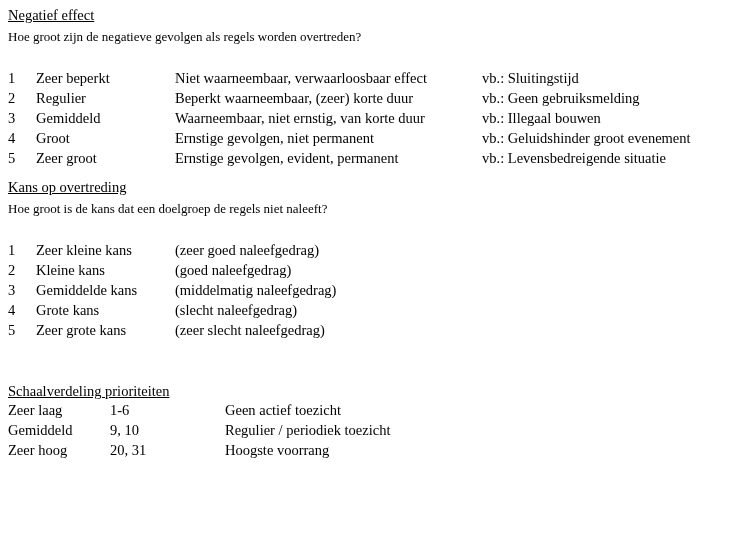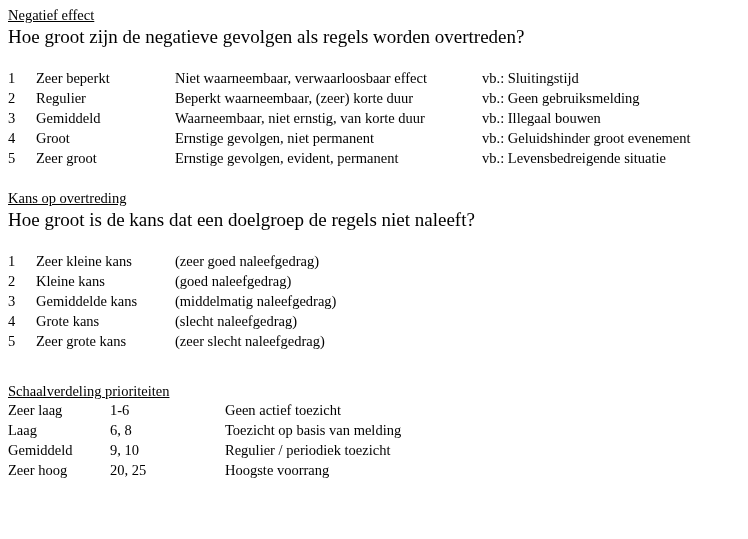--- a/index.html
+++ b/index.html
@@ -28,21 +28,21 @@
   }
   .heading {
     font-family: "Liberation Serif", serif;
     font-size: 14.5px;
     text-decoration: underline;
     line-height: 18px;
     white-space: nowrap;
   }
   .subheading {
     font-family: "Liberation Serif", serif;
-    font-size: 19px;
+    font-size: 13px;
     line-height: 18px;
     white-space: nowrap;
     margin-top: 4px;
   }
   table.rows {
     border-collapse: collapse;
     font-family: "Liberation Serif", serif;
     font-size: 14.5px;
   }
   table.rows td {
@@ -60,21 +60,21 @@
   .s2 td.c0 { width: 28px; }
   .s2 td.c1 { width: 139px; }
   .s2 td.c2 { width: auto; }
   
   .s3 td.c0 { width: 102px; }
   .s3 td.c1 { width: 115px; }
   .s3 td.c2 { width: auto; }
 
   #sec-negatief { top: 6px; }
   #sec-negatief .list { margin-top: 22px; }
-  #sec-kans { top: 189px; }
+  #sec-kans { top: 178px; }
   #sec-kans .list { margin-top: 22px; }
   #sec-schaal { top: 382px; }
   #sec-schaal .list { }
 </style>
 </head>
 <body>
 
 <div class="page">
 
   <div class="section" id="sec-negatief">
@@ -153,31 +153,26 @@
   <div class="section" id="sec-schaal">
     <div class="heading">Schaalverdeling prioriteiten</div>
     <table class="rows s3 list">
       <tbody>
         <tr>
           <td class="c0">Zeer laag</td>
           <td class="c1">1-6</td>
           <td class="c2">Geen actief toezicht</td>
         </tr>
         <tr>
-          <td class="c0">Laag</td>
-          <td class="c1">6, 8</td>
-          <td class="c2">Toezicht op basis van melding</td>
-        </tr>
-        <tr>
           <td class="c0">Gemiddeld</td>
           <td class="c1">9, 10</td>
           <td class="c2">Regulier / periodiek toezicht</td>
         </tr>
         <tr>
           <td class="c0">Zeer hoog</td>
-          <td class="c1">20, 25</td>
+          <td class="c1">20, 31</td>
           <td class="c2">Hoogste voorrang</td>
         </tr>
       </tbody>
     </table>
   </div>
 
 </div>
 
 </body></html>

